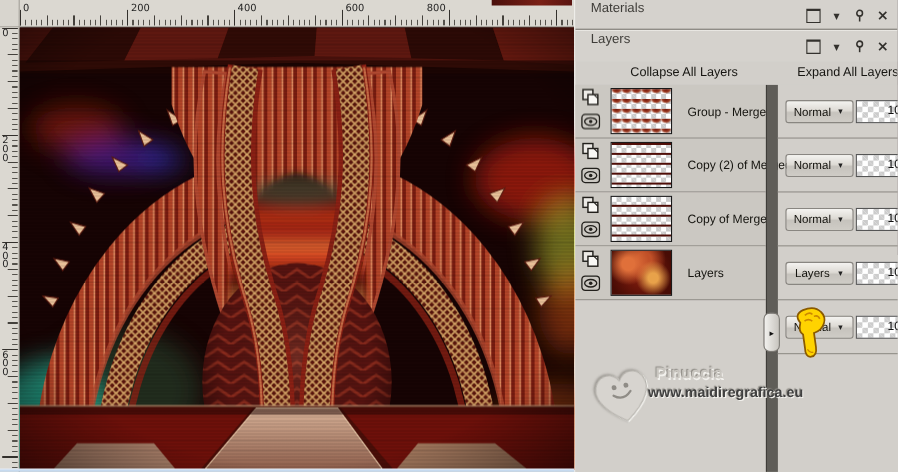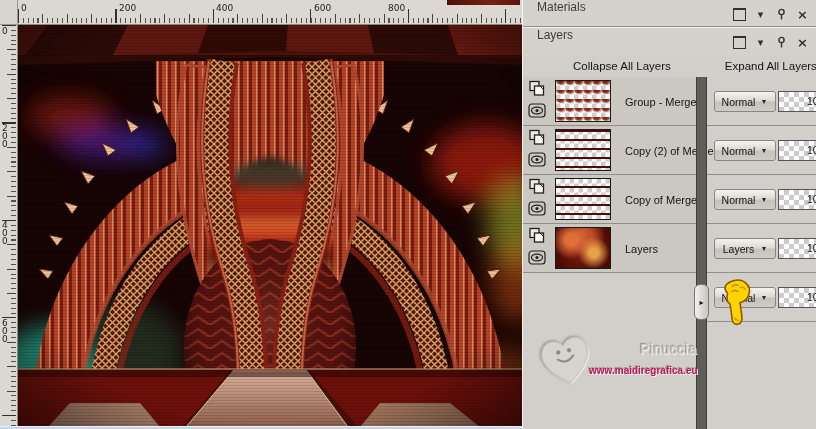--- a/index.html
+++ b/index.html
@@ -102,23 +102,23 @@
       background-image:linear-gradient(45deg,#ccc 25%,transparent 25%,transparent 75%,#ccc 75%),
                        linear-gradient(45deg,#ccc 25%,transparent 25%,transparent 75%,#ccc 75%);
       background-size:10px 10px; background-position:0 0,5px 5px; }
   .opacity-box .ov { position:absolute; right:4px; top:3px; font-size:11px; color:#111; }
 
   .hand-cursor { position:absolute; left:197px; top:200px; width:36px; height:52px; z-index:20; transform:rotate(-8deg); }
 
   
   .watermark { position:absolute; left:10px; top:250px; width:173px; height:100px; pointer-events:none; }
   .wm-heart { position:absolute; left:2px; top:2px; }
-  .wm-text1 { position:absolute; left:63px; top:14px; font-size:14px; font-weight:normal; color:#c9c6c0;
-      text-shadow:1px 1px 0 #f2f1ed, -1px -1px 1px #8f8c86; letter-spacing:.5px;margin-left:44px; }
-  .wm-text2 { position:absolute; left:56px; top:38px; font-size:10px; font-weight:bold; color:#be185d;
+  .wm-text1 { position:absolute; left:63px; top:4px; font-size:14px; font-weight:bold; color:#c9c6c0;
+      text-shadow:1px 1px 0 #f2f1ed, -1px -1px 1px #8f8c86; letter-spacing:.5px; }
+  .wm-text2 { position:absolute; left:56px; top:22px; font-size:13px; font-weight:bold; color:#404040;
       text-shadow:1px 1px 0 #f2f1ed, -1px -1px 1px #8f8c86; }
 </style>
 </head>
 <body>
 
 <div class="app">
 
   <div class="canvas-area">
     <div class="ruler-corner"></div>
 

